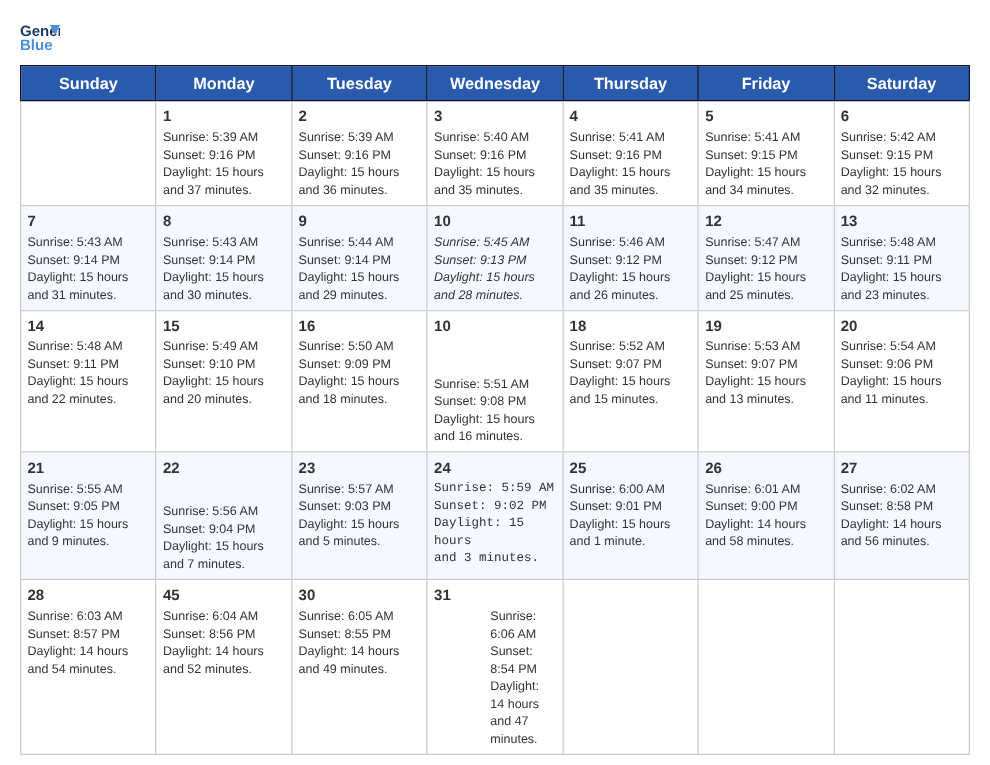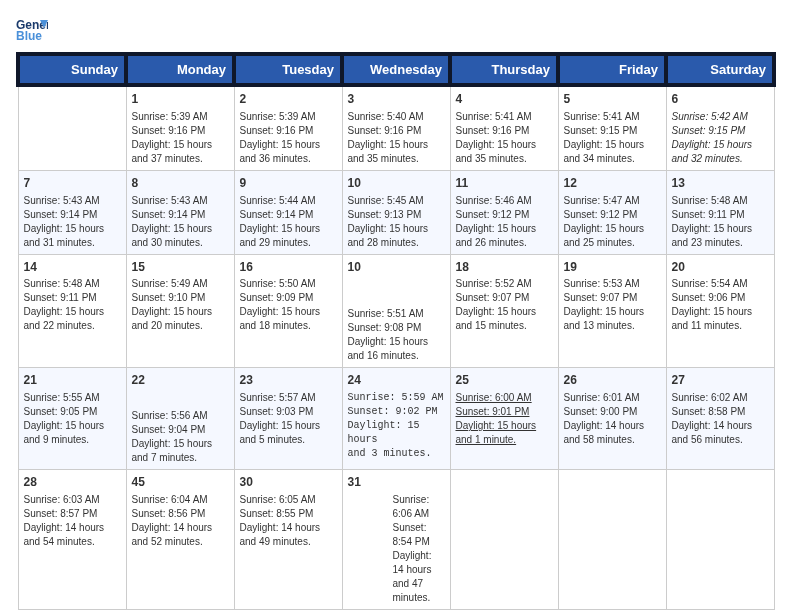--- a/index.html
+++ b/index.html
@@ -38,25 +38,25 @@
       color: #555;
     }
     table {
       width: 100%;
       border-collapse: collapse;
       font-size: 11px;
     }
     thead tr th {
       background-color: #2a5aac;
       color: #fff;
-      text-align: right;
+      text-align: center;
       padding: 6px 6px;
       font-size: 13px;
       font-weight: bold;
-      border: 4px solid #0f172a;
+      border: 1px solid #0f172a;
     }
     tbody tr td {
       border: 1px solid #ccc;
       vertical-align: top;
       padding: 4px 5px;
       height: 80px;
       width: calc(100% / 7);
       color: #333;
       line-height: 1.4;
     }
@@ -146,21 +146,21 @@
         </td>
         <td>
           <span class="day-number">5</span>
           <div class="cell-info" style="white-space: pre-line;">Sunrise: 5:41 AM
 Sunset: 9:15 PM
 Daylight: 15 hours
 and 34 minutes.</div>
         </td>
         <td>
           <span class="day-number">6</span>
-          <div class="cell-info" style="white-space: pre-line; font-style: italic;">Sunrise: 5:42 AM
+          <div class="cell-info" style="white-space: pre-line;">Sunrise: 5:42 AM
 Sunset: 9:15 PM
 Daylight: 15 hours
 and 32 minutes.</div>
         </td>
       </tr>
       <tr>
         <td>
           <span class="day-number">7</span>
           <div class="cell-info" style="white-space: pre-line;">Sunrise: 5:43 AM
 Sunset: 9:14 PM
@@ -176,21 +176,21 @@
         </td>
         <td>
           <span class="day-number">9</span>
           <div class="cell-info" style="white-space: pre-line;">Sunrise: 5:44 AM
 Sunset: 9:14 PM
 Daylight: 15 hours
 and 29 minutes.</div>
         </td>
         <td>
           <span class="day-number">10</span>
-          <div class="cell-info" style="white-space: pre-line;">Sunrise: 5:45 AM
+          <div class="cell-info" style="white-space: pre-line; font-style: italic;">Sunrise: 5:45 AM
 Sunset: 9:13 PM
 Daylight: 15 hours
 and 28 minutes.</div>
         </td>
         <td>
           <span class="day-number">11</span>
           <div class="cell-info" style="white-space: pre-line;">Sunrise: 5:46 AM
 Sunset: 9:12 PM
 Daylight: 15 hours
 and 26 minutes.</div>
@@ -285,21 +285,21 @@
         </td>
         <td>
           <span class="day-number">24</span>
           <div class="cell-info" style="white-space: pre-line; font-family: Liberation Mono, monospace;">Sunrise: 5:59 AM
 Sunset: 9:02 PM
 Daylight: 15 hours
 and 3 minutes.</div>
         </td>
         <td>
           <span class="day-number">25</span>
-          <div class="cell-info" style="white-space: pre-line; text-decoration: underline;">Sunrise: 6:00 AM
+          <div class="cell-info" style="white-space: pre-line;">Sunrise: 6:00 AM
 Sunset: 9:01 PM
 Daylight: 15 hours
 and 1 minute.</div>
         </td>
         <td>
           <span class="day-number">26</span>
           <div class="cell-info" style="white-space: pre-line;">Sunrise: 6:01 AM
 Sunset: 9:00 PM
 Daylight: 14 hours
 and 58 minutes.</div>

